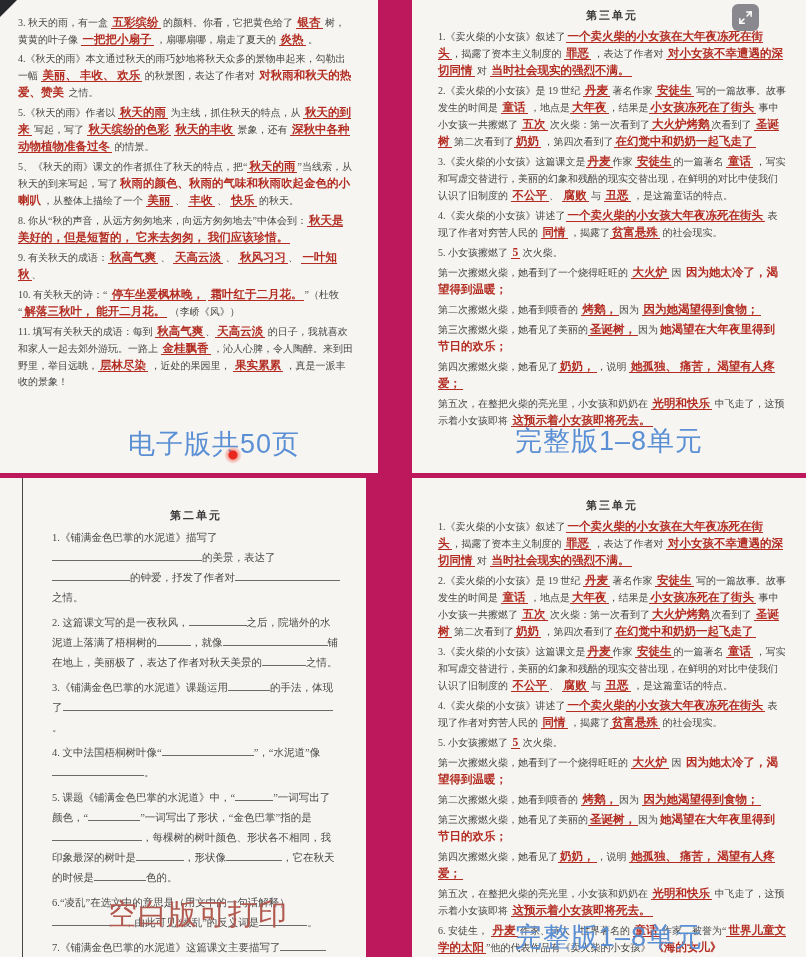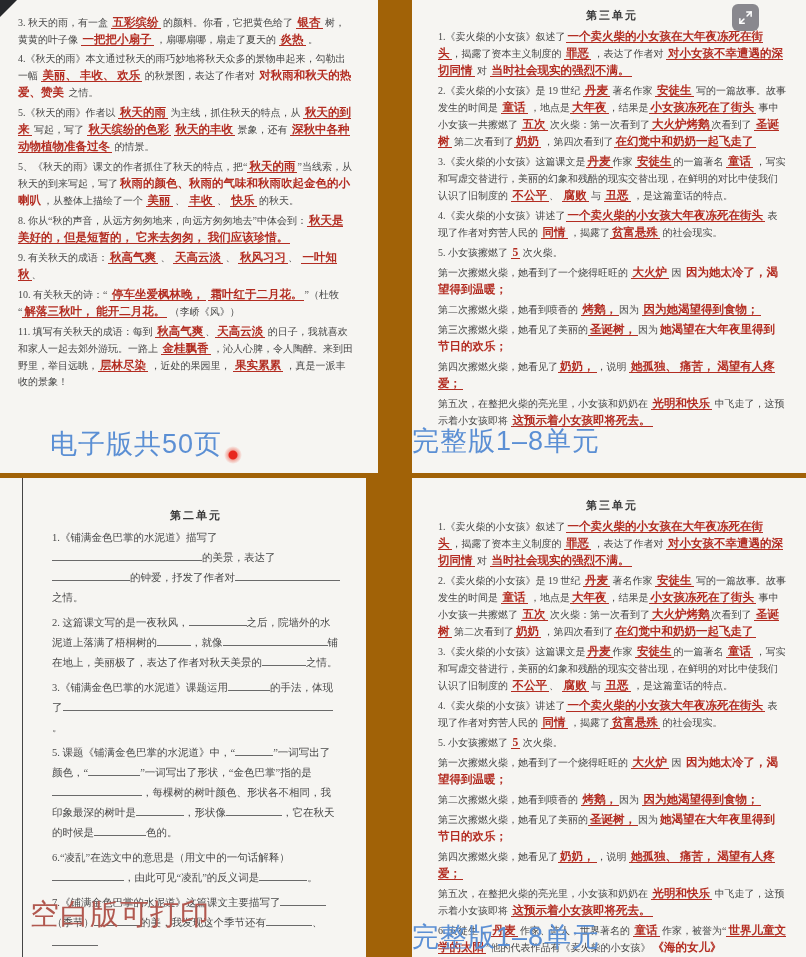--- a/index.html
+++ b/index.html
@@ -1,18 +1,18 @@
 <!DOCTYPE html>
 <html><head>
 <meta charset="utf-8">
 <style>
   html,body{margin:0;padding:0;background:#111;}
   .stage{
     position:relative;width:806px;height:957px;overflow:hidden;
-    background:#a16207;font-family:"Liberation Sans",sans-serif;
+    background:#be185d;font-family:"Liberation Sans",sans-serif;
   }
   .panel{position:absolute;background:#f6f5f2;overflow:hidden;}
   .panel.tl{left:0;top:0;width:378px;height:473px;}
   .panel.tr{left:412px;top:0;width:394px;height:473px;}
   .panel.bl{left:0;top:478px;width:366px;height:479px;}
   .panel.br{left:412px;top:478px;width:394px;height:479px;}
 
   .doc{color:#454545;}
   .tl .doc{padding:14px 24px 0 18px;font-size:10px;}
   .tr .doc{padding:8px 20px 0 26px;font-size:10px;}
@@ -30,21 +30,21 @@
   .ans{
     color:#b32d22;font-weight:700;font-size:11.5px;
     border-bottom:1px solid #b32d22;padding:0 2px;
   }
   .ans.plain{border-bottom:none;}
   .blank{
     display:inline-block;border-bottom:1px solid #6a6a6a;
     height:11px;vertical-align:baseline;
   }
 
-  .caption{position:absolute;letter-spacing:1px;white-space:nowrap;}
+  .caption{position:absolute;text-align:center;letter-spacing:1px;white-space:nowrap;}
   .caption.blue{color:#5b8fd4;font-size:27px;}
   .caption.redc{color:#b1584f;font-size:29px;}
   .tl .caption{left:50px;right:0;bottom:11px;}
   .tr .caption{left:0;right:0;bottom:14px;}
   .br .caption{left:0;right:0;bottom:2px;}
   .bl .caption{left:30px;right:0;bottom:22px;}
 
   .edge-line{position:absolute;left:22px;top:0;bottom:0;width:1px;background:#454545;}
 
   .expand-btn{
@@ -98,20 +98,21 @@
     <div class="caption blue">完整版1–8单元</div>
   </div>
 
   <div class="panel bl">
     <div class="edge-line"></div>
     <div class="doc">
         <div class="doc-title">第二单元</div>
         <p class="para"><span class="qt">1.《铺满金色巴掌的水泥道》描写了</span><span class="blank" style="width: 150px;"></span><span class="qt">的美景，表达了</span><span class="blank" style="width: 78px;"></span><span class="qt">的钟爱，抒发了作者对</span><span class="blank" style="width: 105px;"></span><span class="qt">之情。</span></p>
         <p class="para"><span class="qt">2. 这篇课文写的是一夜秋风，</span><span class="blank" style="width: 58px;"></span><span class="qt">之后，院墙外的水泥道上落满了梧桐树的</span><span class="blank" style="width: 34px;"></span><span class="qt">，就像</span><span class="blank" style="width: 105px;"></span><span class="qt">铺在地上，美丽极了，表达了作者对秋天美景的</span><span class="blank" style="width: 44px;"></span><span class="qt">之情。</span></p>
         <p class="para"><span class="qt">3.《铺满金色巴掌的水泥道》课题运用</span><span class="blank" style="width: 42px;"></span><span class="qt">的手法，体现了</span><span class="blank" style="width: 270px;"></span><span class="qt">。</span></p>
+        <p class="para"><span class="qt">4. 文中法国梧桐树叶像“</span><span class="blank" style="width: 92px;"></span><span class="qt">”，“水泥道”像</span><span class="blank" style="width: 92px;"></span><span class="qt">。</span></p>
         <p class="para"><span class="qt">5. 课题《铺满金色巴掌的水泥道》中，“</span><span class="blank" style="width: 38px;"></span><span class="qt">”一词写出了颜色，“</span><span class="blank" style="width: 52px;"></span><span class="qt">”一词写出了形状，“金色巴掌”指的是</span><span class="blank" style="width: 90px;"></span><span class="qt">，每棵树的树叶颜色、形状各不相同，我印象最深的树叶是</span><span class="blank" style="width: 48px;"></span><span class="qt">，形状像</span><span class="blank" style="width: 56px;"></span><span class="qt">，它在秋天的时候是</span><span class="blank" style="width: 52px;"></span><span class="qt">色的。</span></p>
         <p class="para"><span class="qt">6.“凌乱”在选文中的意思是（用文中的一句话解释）</span><span class="blank" style="width: 72px;"></span><span class="qt">，由此可见“凌乱”的反义词是</span><span class="blank" style="width: 48px;"></span><span class="qt">。</span></p>
         <p class="para"><span class="qt">7.《铺满金色巴掌的水泥道》这篇课文主要描写了</span><span class="blank" style="width: 46px;"></span><span class="qt">（季节）</span><span class="blank" style="width: 46px;"></span><span class="qt">的美，我发现这个季节还有</span><span class="blank" style="width: 46px;"></span><span class="qt">、</span><span class="blank" style="width: 46px;"></span></p>
       </div>
     <div class="caption redc">空白版可打印</div>
   </div>
 
   <div class="panel br">
     <div class="doc">
         <div class="doc-title">第三单元</div>

